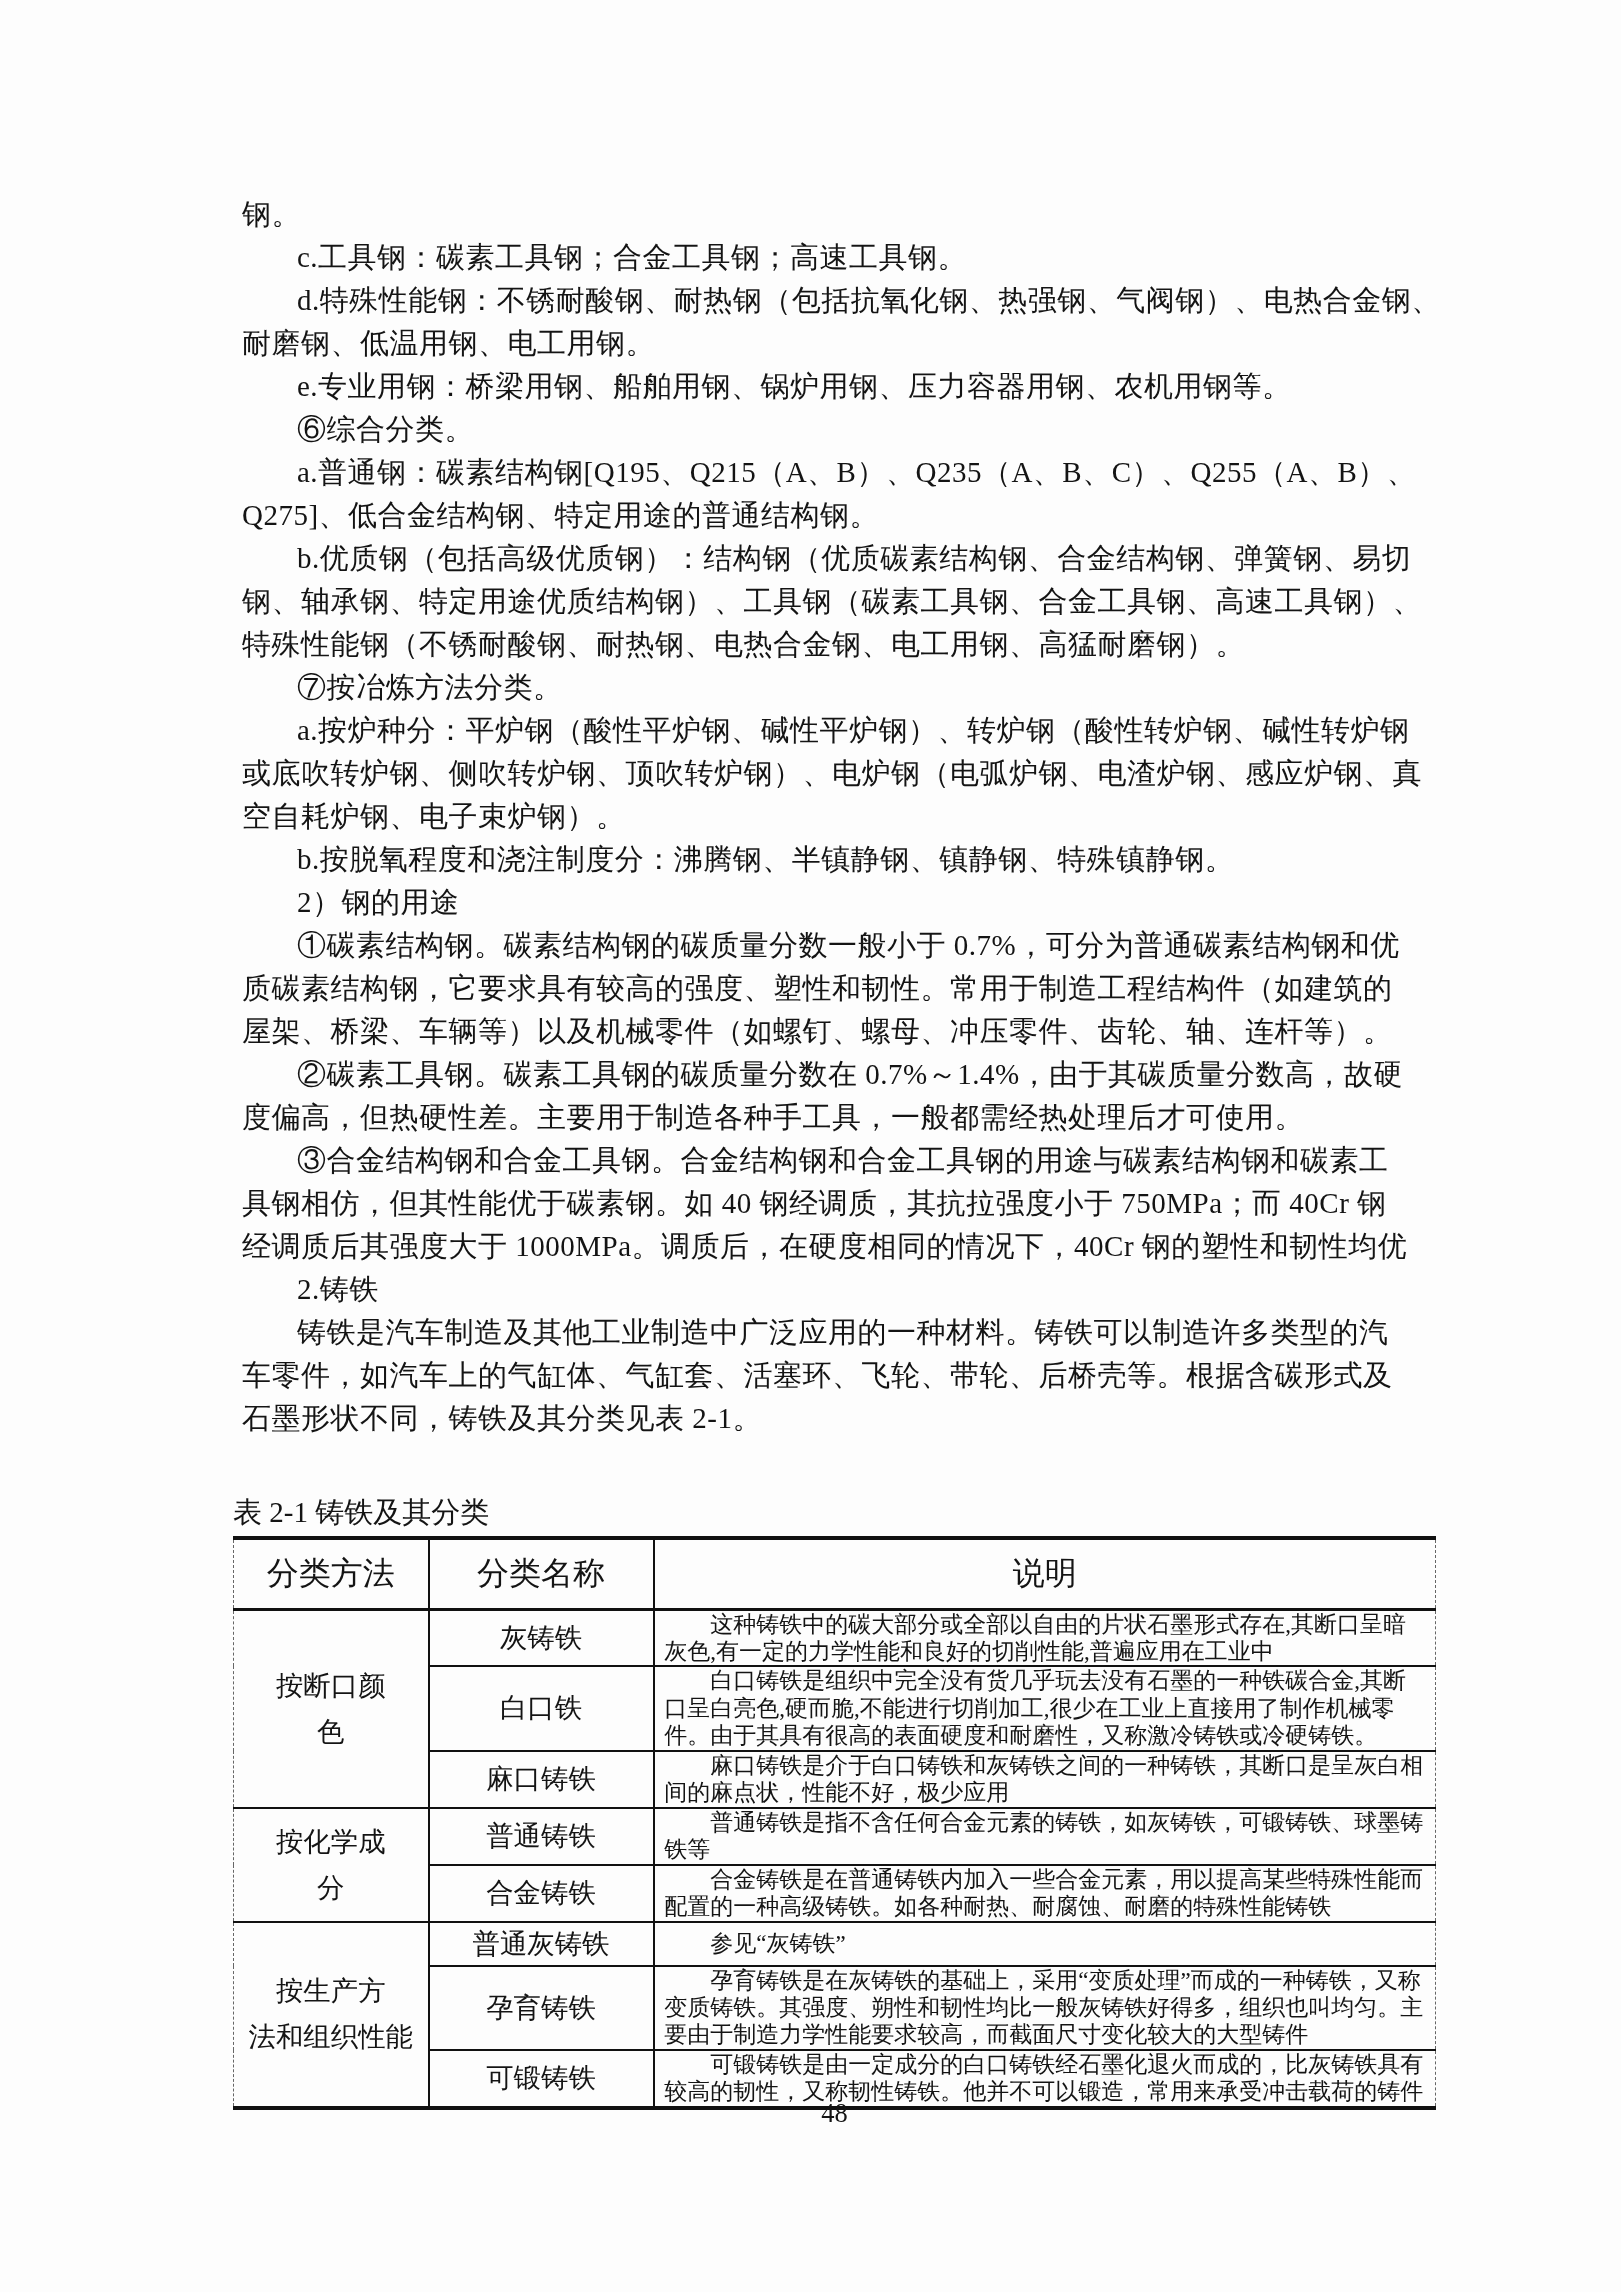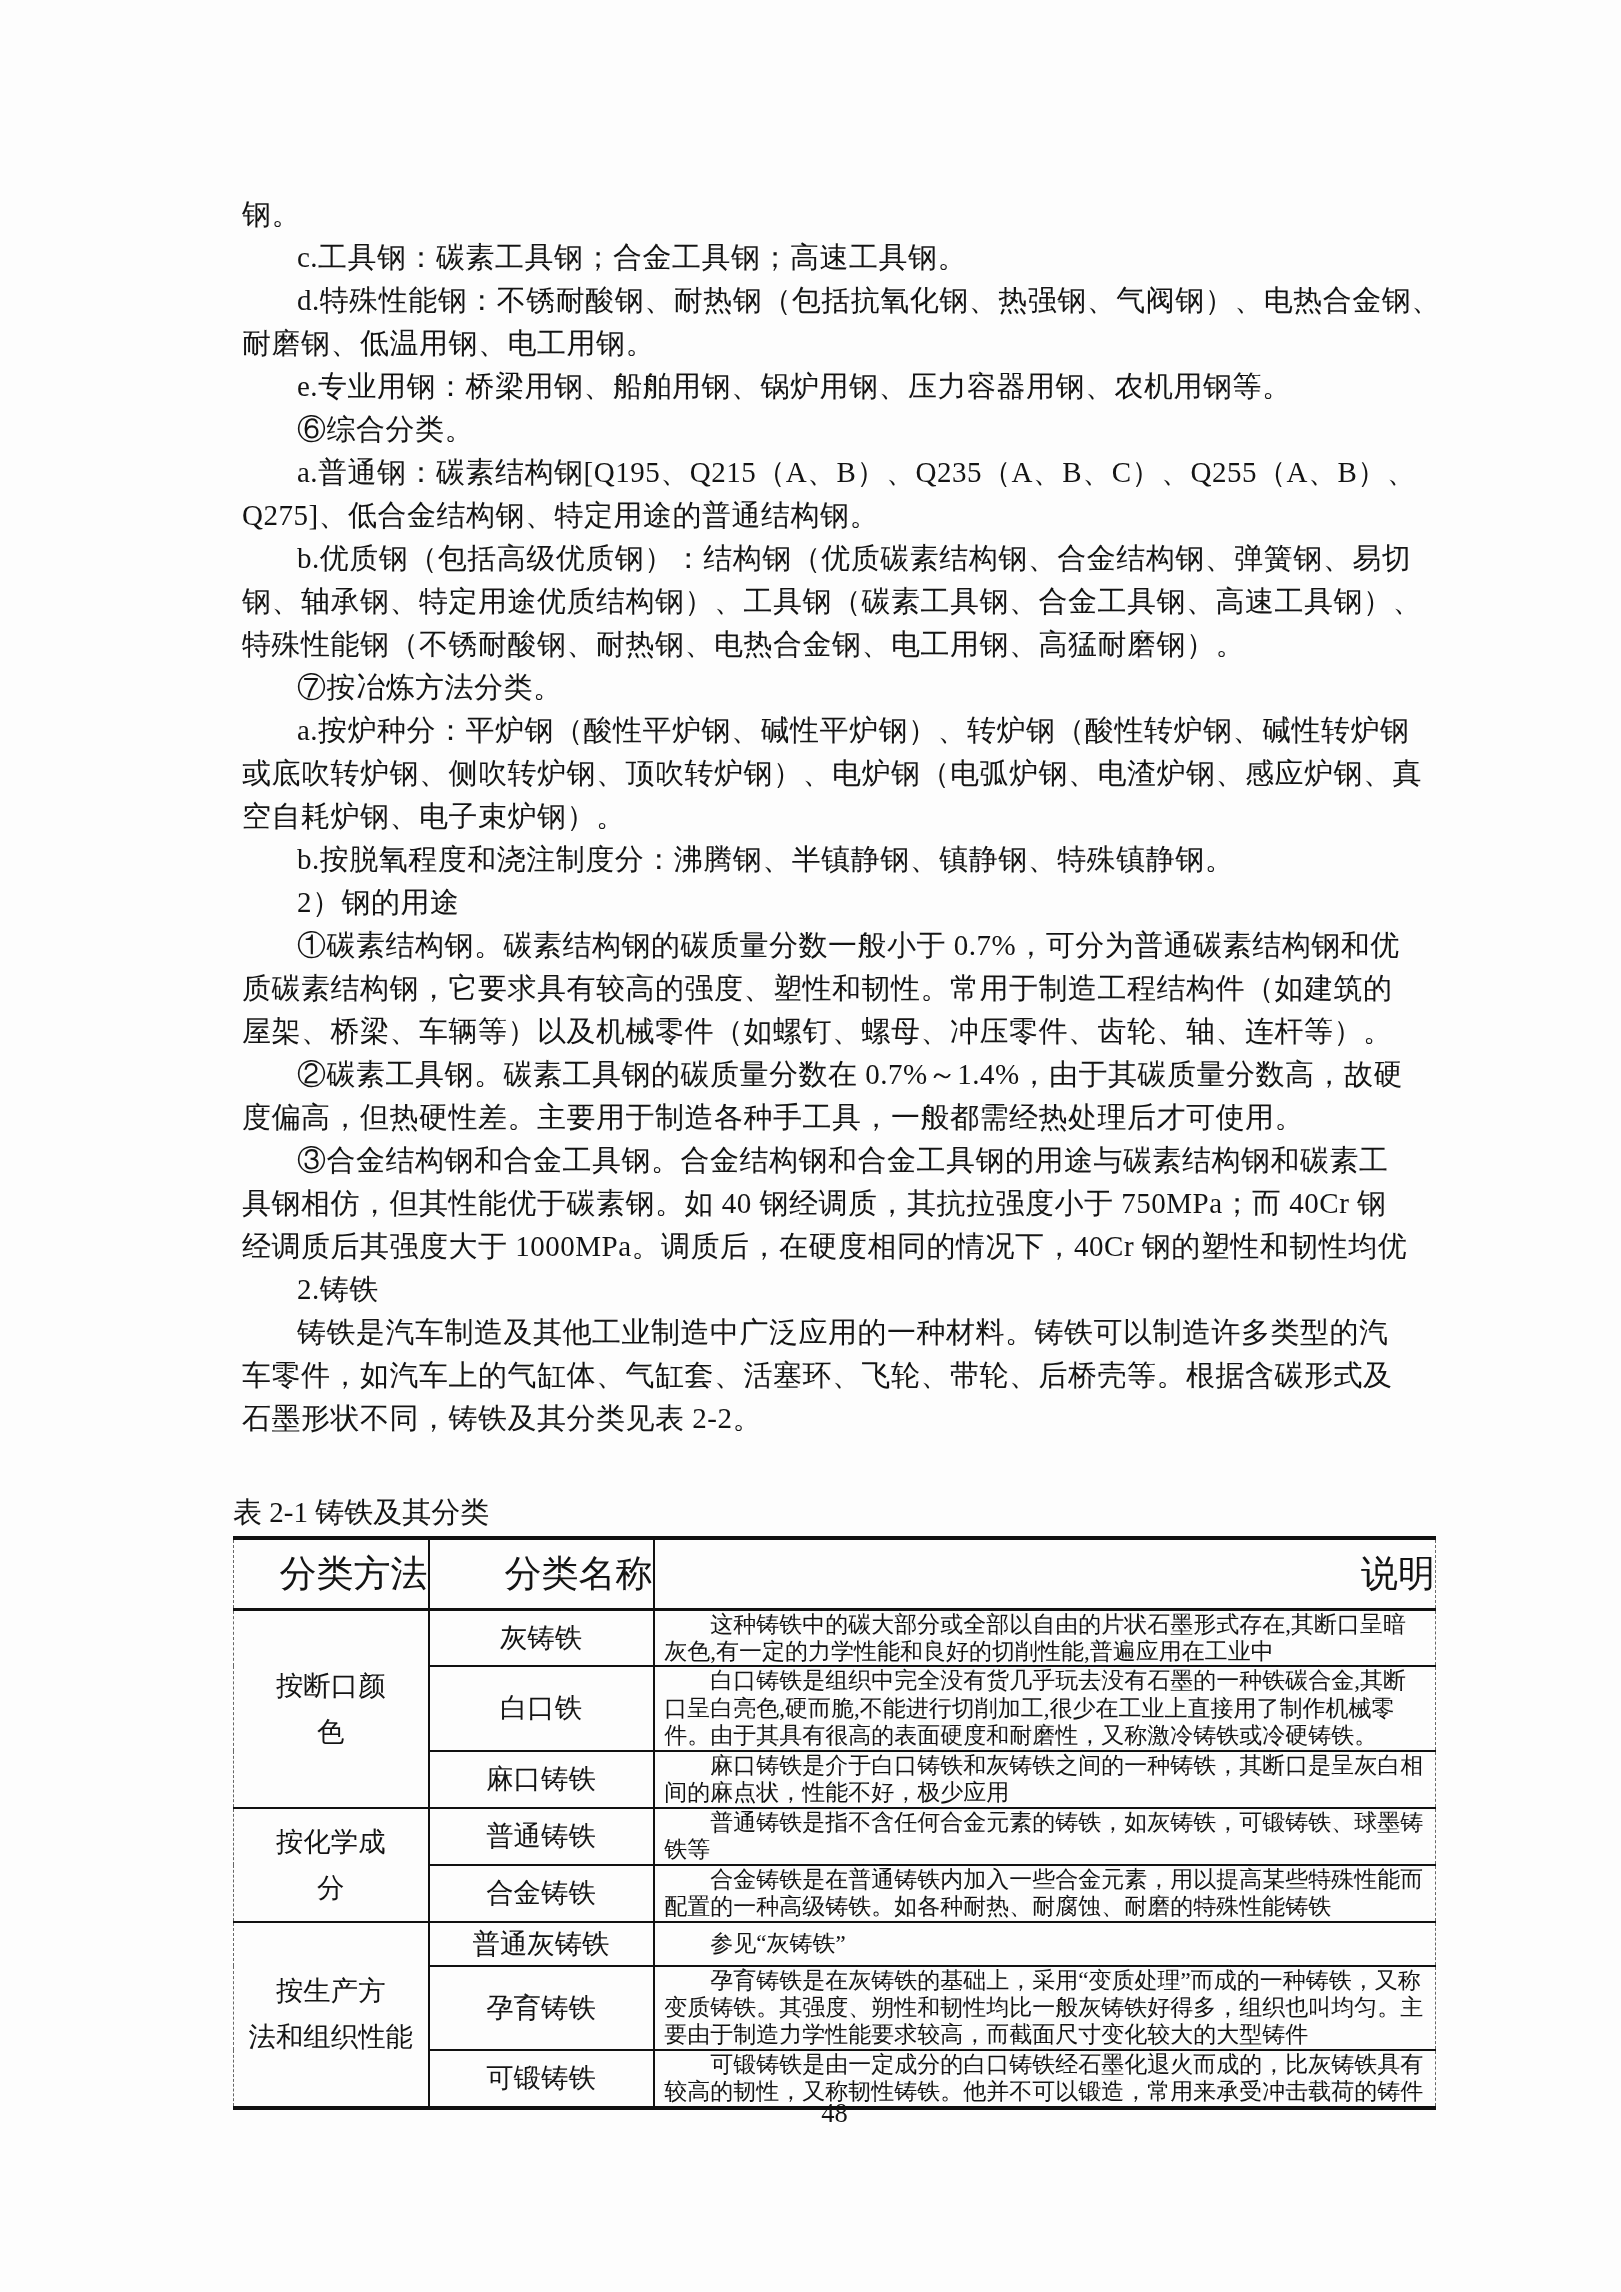--- a/index.html
+++ b/index.html
@@ -49,23 +49,23 @@
   table.cls col.c3 { width:782px; }
   table.cls { border-top:4.9px solid #111; border-bottom:4.9px solid #111; }
   table.cls th, table.cls td {
     border:2.9px solid #111;
     vertical-align:middle;
   }
   table.cls th:first-child, table.cls td.method { border-left:1px dashed #666; }
   table.cls th:last-child,  table.cls td.desc   { border-right:1px dashed #666; }
   table.cls th {
     font-weight:normal;
-    font-size:37px;
+    font-size:32px;
     height:71px;
-    text-align:right;
+    text-align:center;
     border-bottom:3.9px solid #111;
   }
   td.method {
     text-align:center;
     font-size:27.4px;
     line-height:46px;
     white-space:pre-line;
   }
   td.name {
     text-align:center;
@@ -119,21 +119,21 @@
     <div class="line">质碳素结构钢，它要求具有较高的强度、塑性和韧性。常用于制造工程结构件（如建筑的</div>
     <div class="line">屋架、桥梁、车辆等）以及机械零件（如螺钉、螺母、冲压零件、齿轮、轴、连杆等）。</div>
     <div class="line ind">②碳素工具钢。碳素工具钢的碳质量分数在 0.7%～1.4%，由于其碳质量分数高，故硬</div>
     <div class="line">度偏高，但热硬性差。主要用于制造各种手工具，一般都需经热处理后才可使用。</div>
     <div class="line ind">③合金结构钢和合金工具钢。合金结构钢和合金工具钢的用途与碳素结构钢和碳素工</div>
     <div class="line">具钢相仿，但其性能优于碳素钢。如 40 钢经调质，其抗拉强度小于 750MPa；而 40Cr 钢</div>
     <div class="line">经调质后其强度大于 1000MPa。调质后，在硬度相同的情况下，40Cr 钢的塑性和韧性均优</div>
     <div class="line ind">2.铸铁</div>
     <div class="line ind">铸铁是汽车制造及其他工业制造中广泛应用的一种材料。铸铁可以制造许多类型的汽</div>
     <div class="line">车零件，如汽车上的气缸体、气缸套、活塞环、飞轮、带轮、后桥壳等。根据含碳形式及</div>
-    <div class="line">石墨形状不同，铸铁及其分类见表 2-2。</div>
+    <div class="line">石墨形状不同，铸铁及其分类见表 2-1。</div>
   </main>
 
   <div class="table-title">表 2-1 铸铁及其分类</div>
 
   <table class="cls">
     <colgroup>
         <col class="c1">
         <col class="c2">
         <col class="c3">
       </colgroup>

